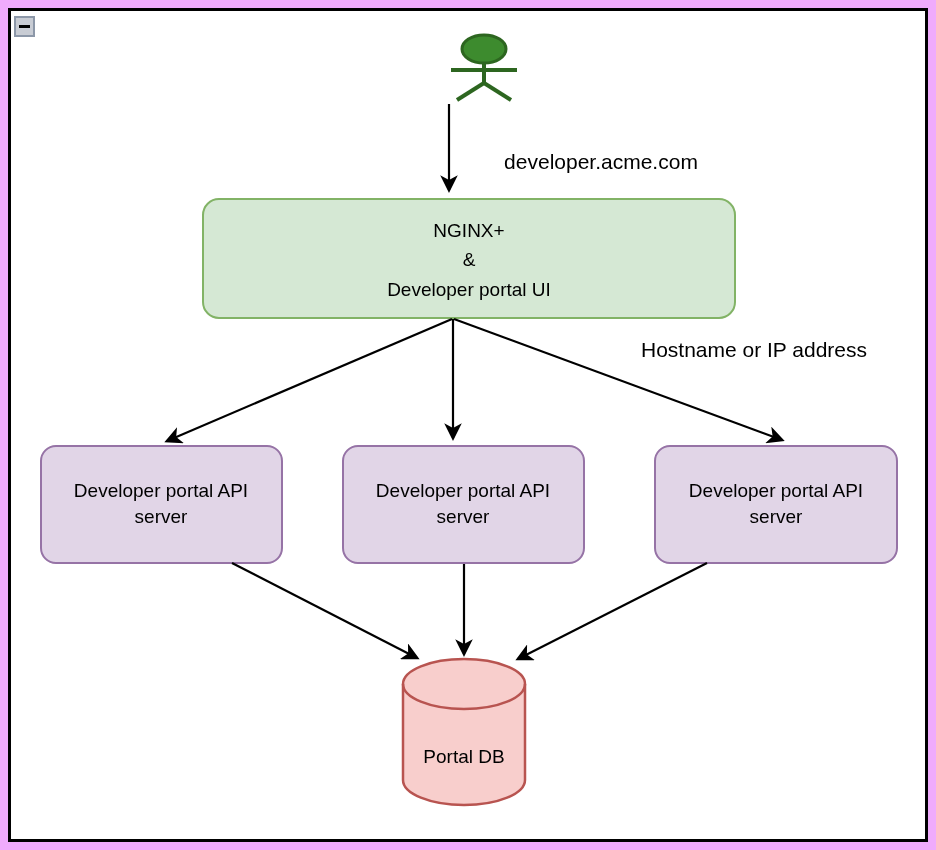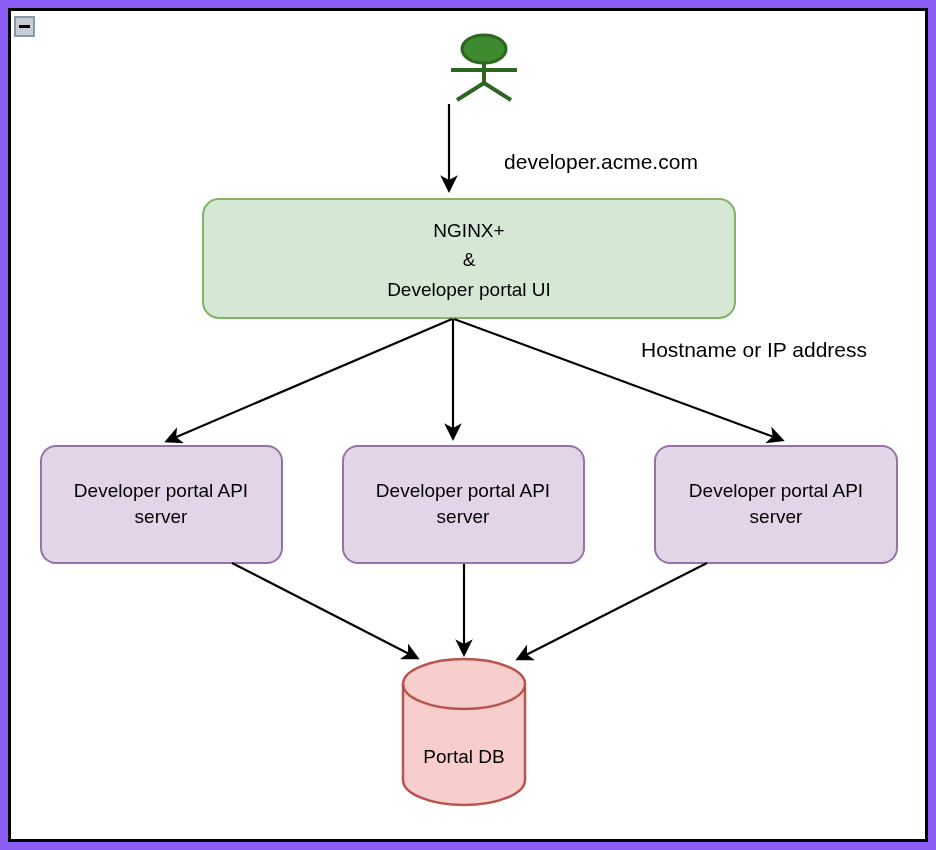--- a/index.html
+++ b/index.html
@@ -11,21 +11,21 @@
   body {
     width: 936px;
     height: 850px;
     font-family: "Liberation Sans", sans-serif;
     overflow: hidden;
   }
   #diagram-canvas {
     position: relative;
     width: 936px;
     height: 850px;
-    background: #8b5cf6;
+    background: #f0abfc;
   }
   
   #diagram-frame {
     position: absolute;
     left: 8px;
     top: 8px;
     width: 920px;
     height: 834px;
     border: 3px solid #000000;
     box-sizing: border-box;

